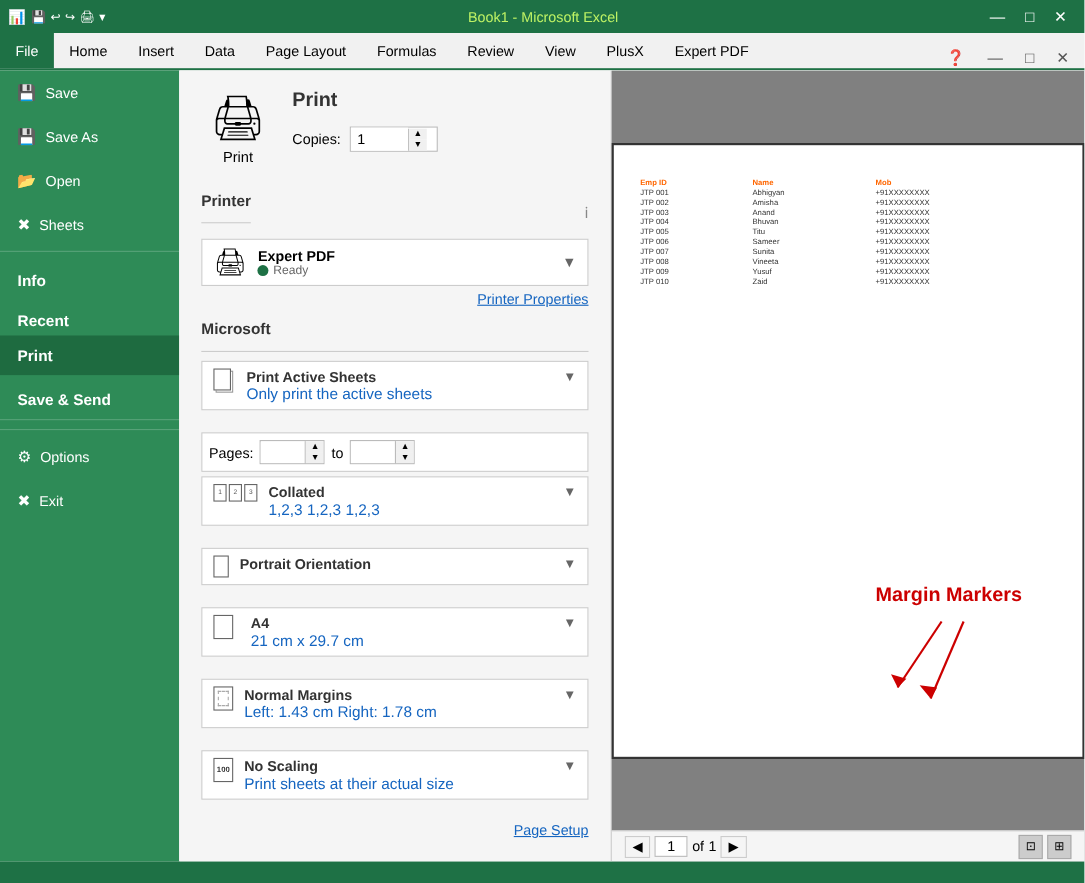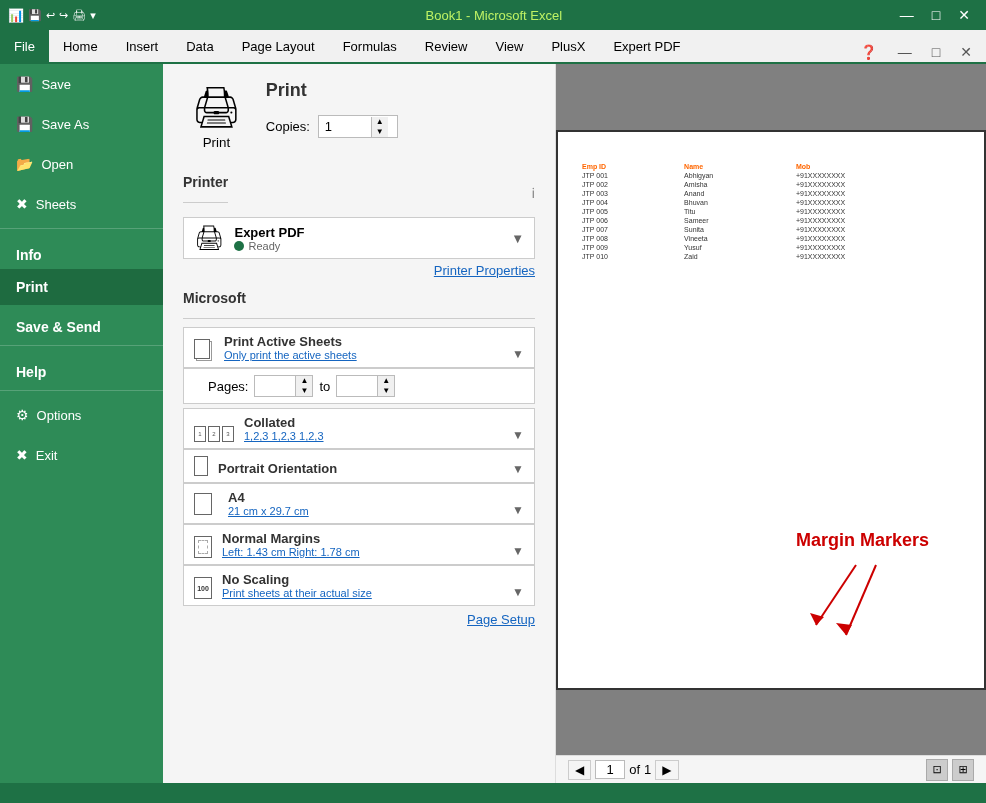--- a/index.html
+++ b/index.html
@@ -178,39 +178,39 @@
       text-decoration: underline;
       font-size: 13px;
     }
 
     
     .settings-section { margin-top: 12px; }
     .dropdown-row {
       border: 1px solid #ccc;
       background: white;
       display: flex;
-      align-items: flex-end;
+      align-items: flex-start;
       padding: 6px 10px;
       gap: 10px;
       cursor: pointer;
-      margin-bottom: 0;
+      margin-bottom: 20px;
       position: relative;
     }
     .dropdown-icon { font-size: 20px; color: #555; }
     .dropdown-text { flex: 1; }
     .dropdown-label { font-size: 13px; font-weight: bold; color: #333; }
-    .dropdown-sublabel { font-size: 11px; color: #1565c0; text-decoration: underline; }
+    .dropdown-sublabel { font-size: 14px; color: #1565c0; }
     .dropdown-arrow { color: #666; font-size: 12px; }
 
     
     .pages-row {
       display: flex;
       align-items: center;
       gap: 6px;
-      padding: 6px 24px;
+      padding: 6px 6px;
       border: 1px solid #ccc;
       background: white;
       margin-bottom: 4px;
     }
     .page-input-wrap {
       display: flex;
       align-items: center;
       border: 1px solid #bbb;
       background: white;
     }
@@ -406,24 +406,24 @@
       <span class="si-icon">📂</span>
       <span>Open</span>
     </div>
     <div class="sidebar-item">
       <span class="si-icon">✖</span>
       <span>Sheets</span>
     </div>
     <div class="sidebar-divider"></div>
 
     <div class="sidebar-section-label">Info</div>
+    <div class="sidebar-section-label">Recent</div>
     <div class="sidebar-section-label active" style="background:#1e6b40; padding: 10px 16px;">Print</div>
     <div class="sidebar-section-label">Save &amp; Send</div>
     <div class="sidebar-divider"></div>
-    <div class="sidebar-section-label">Help</div>
     <div class="sidebar-divider"></div>
     <div class="sidebar-item">
       <span class="si-icon">⚙</span>
       <span>Options</span>
     </div>
     <div class="sidebar-item">
       <span class="si-icon">✖</span>
       <span>Exit</span>
     </div>
   </div>

